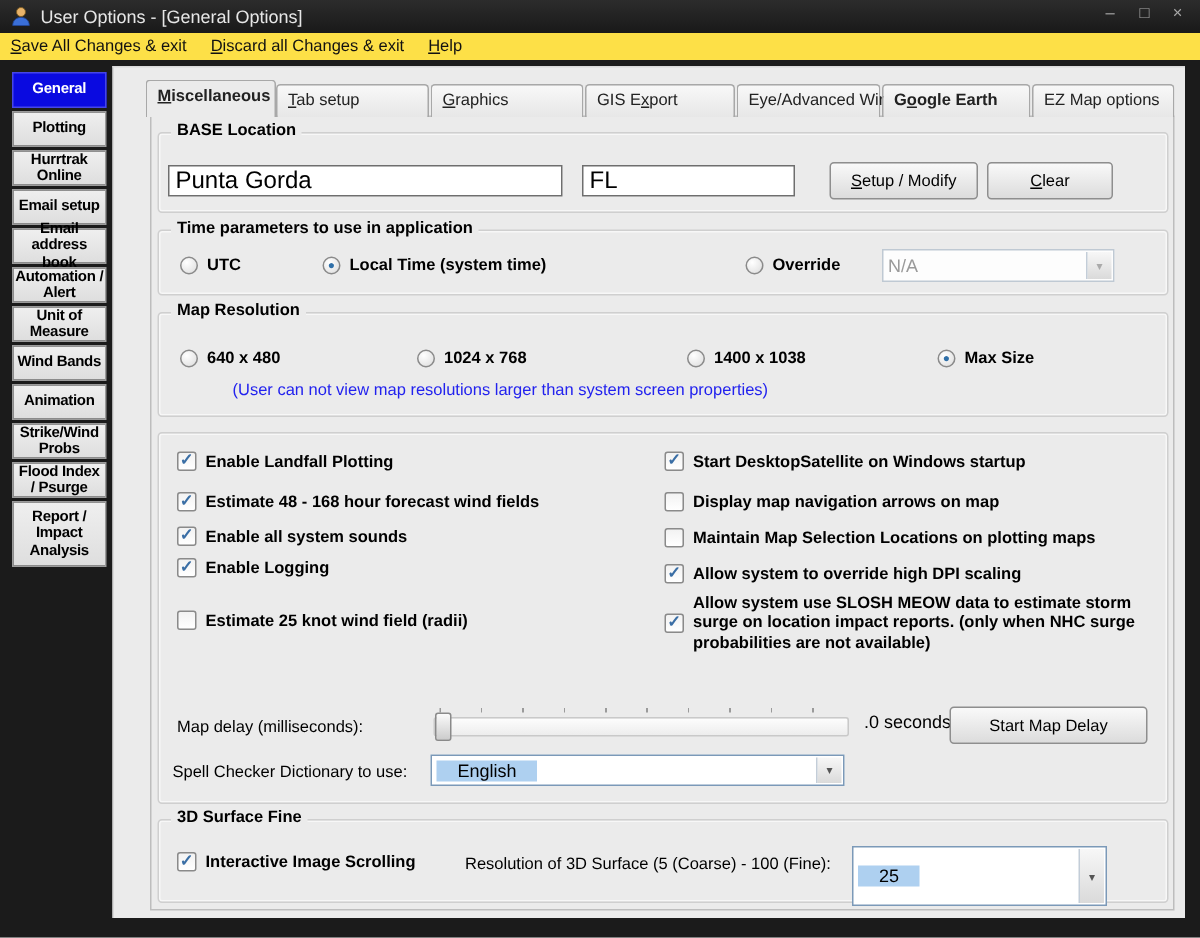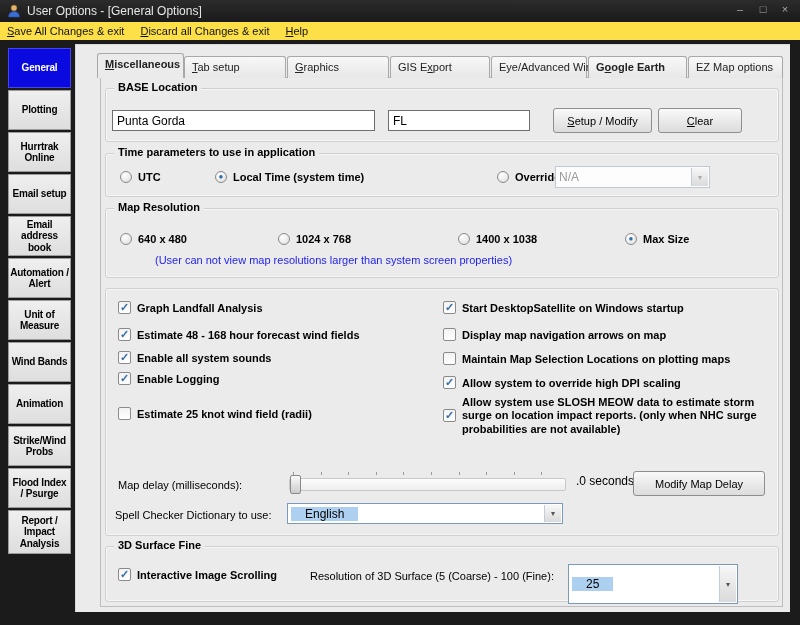--- a/index.html
+++ b/index.html
@@ -15,21 +15,21 @@
   .title-icon{margin-left:7px;flex:0 0 auto;}
   .title-text{color:#e6e6e6;font-size:12px;margin-left:6px;white-space:nowrap;}
   .winctl{position:absolute;top:3px;color:#a9a9a9;font-size:11px;width:18px;text-align:center;cursor:default;}
   
   .menubar{position:absolute;left:0;top:22px;width:800px;height:18px;background:#fde047;
     display:flex;align-items:center;font-size:11px;color:#111;}
   .menu-item{padding:1px 9px 2px 7px;white-space:pre;}
   .accel{text-decoration:underline;}
   
   .sidebar{position:absolute;left:8px;top:48px;width:63px;display:flex;flex-direction:column;}
-  .side-btn{height:40px;margin-bottom:2px;background:linear-gradient(#efefef,#dedede);
+  .side-btn{height:24px;margin-bottom:2px;background:linear-gradient(#efefef,#dedede);
     border:1px solid #9b9b9b;color:#000;font-weight:bold;font-size:10px;letter-spacing:-0.2px;
     display:flex;align-items:center;justify-content:center;text-align:center;line-height:1.15;
     box-sizing:border-box;padding:1px;}
   .side-btn.selected{background:#0a0ae0;color:#fff;border-color:#4646e8;}
   
   .main-panel{position:absolute;left:75px;top:44px;width:715px;height:568px;background:#ebebeb;
     border-top:1px solid #d9d9d9;border-left:1px solid #d9d9d9;box-sizing:border-box;}
   .tab{position:absolute;height:22px;top:56px;background:linear-gradient(#f8f8f8,#e7e7e7);
     border:1px solid #a8a8a8;border-bottom:none;border-radius:3px 3px 0 0;box-sizing:border-box;
     font-size:11px;color:#222;padding:4px 0 0 7px;white-space:pre;z-index:1;}
@@ -37,21 +37,21 @@
   .tab-pane{position:absolute;left:100px;top:77px;width:683px;height:530px;
     border:1px solid #bdbdbd;background:#ebebeb;box-sizing:border-box;z-index:0;}
   
   .grp{position:absolute;border:1px solid #cfcfcf;border-radius:3px;box-sizing:border-box;
     box-shadow:inset 0 0 0 1px #f7f7f7;z-index:2;}
   .grp-title{position:absolute;top:-8px;left:8px;background:#ebebeb;padding:0 4px;
     font-weight:bold;font-size:11px;color:#000;white-space:nowrap;}
   
   .lbl{position:absolute;font-size:11px;color:#000;white-space:nowrap;z-index:3;}
   .blue-note{position:absolute;font-size:11px;color:#2222ee;text-align:left;z-index:3;white-space:nowrap;}
-  .txt{position:absolute;background:#fff;border:1px solid #6e6e6e;font-size:12px;
+  .txt{position:absolute;background:#fff;border:1px solid #6e6e6e;font-size:16px;
     font-family:"Liberation Sans",sans-serif;padding:0 4px;box-sizing:border-box;z-index:3;}
   .btn{position:absolute;background:linear-gradient(#f9f9f9,#dcdcdc);border:1px solid #8e8e8e;
     border-radius:3px;font-size:11px;color:#000;display:flex;align-items:center;justify-content:center;
     box-sizing:border-box;z-index:3;white-space:pre;cursor:default;}
   .radio{position:absolute;width:12px;height:12px;border-radius:50%;border:1px solid #8a8a8a;
     background:radial-gradient(circle at 35% 30%,#ffffff,#dcdcdc);display:flex;align-items:center;
     justify-content:center;font-size:8px;color:#2f6fa8;line-height:1;box-sizing:border-box;z-index:3;}
   .cb{position:absolute;width:13px;height:13px;border:1px solid #8a8a8a;border-radius:2px;
     background:linear-gradient(#f2f2f2,#ffffff);display:flex;align-items:center;justify-content:center;
     font-size:11px;font-weight:bold;color:#3a6ea5;line-height:1;box-sizing:border-box;z-index:3;}
@@ -151,42 +151,42 @@
 
 <div class="grp" style="left:105px;top:153px;width:674px;height:44px;">
   <span class="grp-title">Time parameters to use in application</span>
 </div>
 <span class="radio" style="left:120px;top:171px;"></span>
 <span class="cb-label" style="left:138px;top:171px;">UTC</span>
 <span class="radio" style="left:215px;top:171px;">●</span>
 <span class="cb-label" style="left:233px;top:171px;">Local Time (system time)</span>
 <span class="radio" style="left:497px;top:171px;"></span>
 <span class="cb-label" style="left:515px;top:171px;">Override</span>
-<div class="combo disabled" style="left:555px;top:166px;width:155px;height:22px;">
+<div class="combo disabled" style="left:588px;top:166px;width:155px;height:22px;">
   <span>N/A</span>
   <span class="arrow-btn">▾</span>
 </div>
 
 <div class="grp" style="left:105px;top:208px;width:674px;height:70px;">
   <span class="grp-title">Map Resolution</span>
 </div>
 <span class="radio" style="left:120px;top:233px;"></span>
 <span class="cb-label" style="left:138px;top:233px;">640 x 480</span>
 <span class="radio" style="left:278px;top:233px;"></span>
 <span class="cb-label" style="left:296px;top:233px;">1024 x 768</span>
 <span class="radio" style="left:458px;top:233px;"></span>
 <span class="cb-label" style="left:476px;top:233px;">1400 x 1038</span>
 <span class="radio" style="left:625px;top:233px;">●</span>
 <span class="cb-label" style="left:643px;top:233px;">Max Size</span>
 <span class="blue-note" style="left:155px;top:254px;width:575px;">(User can not view map resolutions larger than system screen properties)</span>
 
 <div class="grp" style="left:105px;top:288px;width:674px;height:248px;"></div>
 
 <span class="cb" style="left:118px;top:301px;">✓</span>
-<span class="cb-label" style="left:137px;top:302px;">Graph Landfall Analysis</span>
+<span class="cb-label" style="left:137px;top:302px;">Enable Landfall Plotting</span>
 <span class="cb" style="left:118px;top:328px;">✓</span>
 <span class="cb-label" style="left:137px;top:329px;">Estimate 48 - 168 hour forecast wind fields</span>
 <span class="cb" style="left:118px;top:351px;">✓</span>
 <span class="cb-label" style="left:137px;top:352px;">Enable all system sounds</span>
 <span class="cb" style="left:118px;top:372px;">✓</span>
 <span class="cb-label" style="left:137px;top:373px;">Enable Logging</span>
 <span class="cb" style="left:118px;top:407px;"></span>
 <span class="cb-label" style="left:137px;top:408px;">Estimate 25 knot wind field (radii)</span>
 
 <span class="cb" style="left:443px;top:301px;">✓</span>
@@ -198,21 +198,21 @@
 <span class="cb" style="left:443px;top:376px;">✓</span>
 <span class="cb-label" style="left:462px;top:377px;">Allow system to override high DPI scaling</span>
 <span class="cb" style="left:443px;top:409px;">✓</span>
 <span class="cb-label" style="left:462px;top:396px;width:318px;white-space:normal;line-height:1.22;">Allow system use SLOSH MEOW data to estimate storm surge on location impact reports. (only when NHC surge probabilities are not available)</span>
 
 <span class="lbl" style="left:118px;top:479px;">Map delay (milliseconds):</span>
 <div class="slider-ticks" style="left:293px;top:472px;width:272px;"></div>
 <div class="slider-track" style="left:289px;top:478px;width:277px;height:13px;"></div>
 <div class="slider-thumb" style="left:290px;top:475px;"></div>
 <span class="lbl" style="left:576px;top:474px;font-size:12px;">.0 seconds</span>
-<div class="btn" style="left:633px;top:471px;width:132px;height:25px;">Modify Map Delay</div>
+<div class="btn" style="left:633px;top:471px;width:132px;height:25px;">Start Map Delay</div>
 
 <span class="lbl" style="left:115px;top:509px;">Spell Checker Dictionary to use:</span>
 <div class="combo" style="left:287px;top:503px;width:276px;height:21px;">
   <span class="sel-text">English</span>
   <span class="arrow-btn">▾</span>
 </div>
 
 <div class="grp" style="left:105px;top:546px;width:674px;height:56px;">
   <span class="grp-title">3D Surface Fine</span>
 </div>

